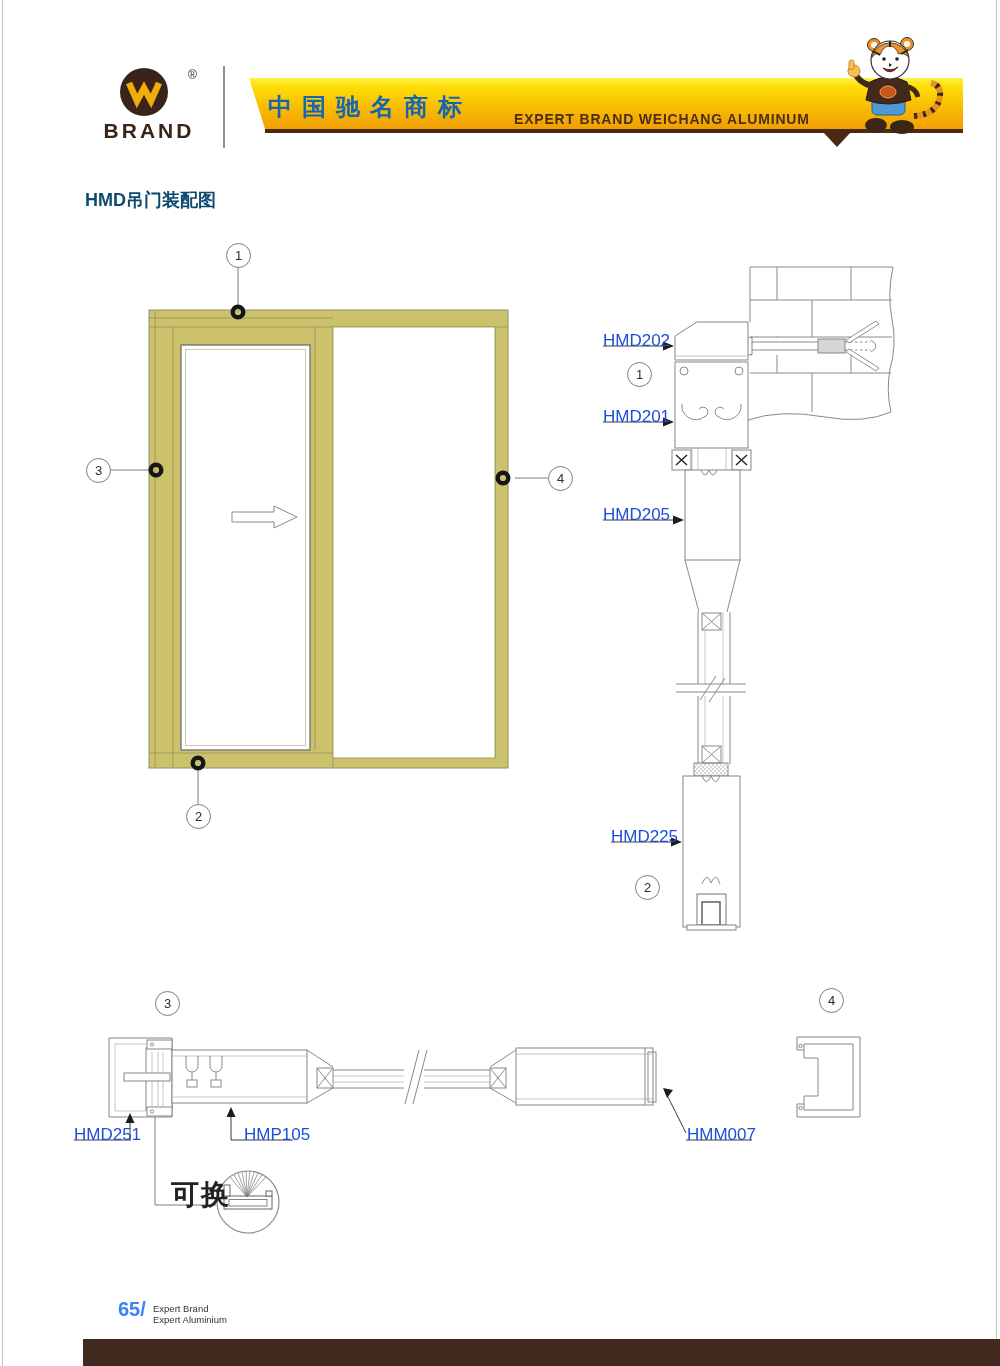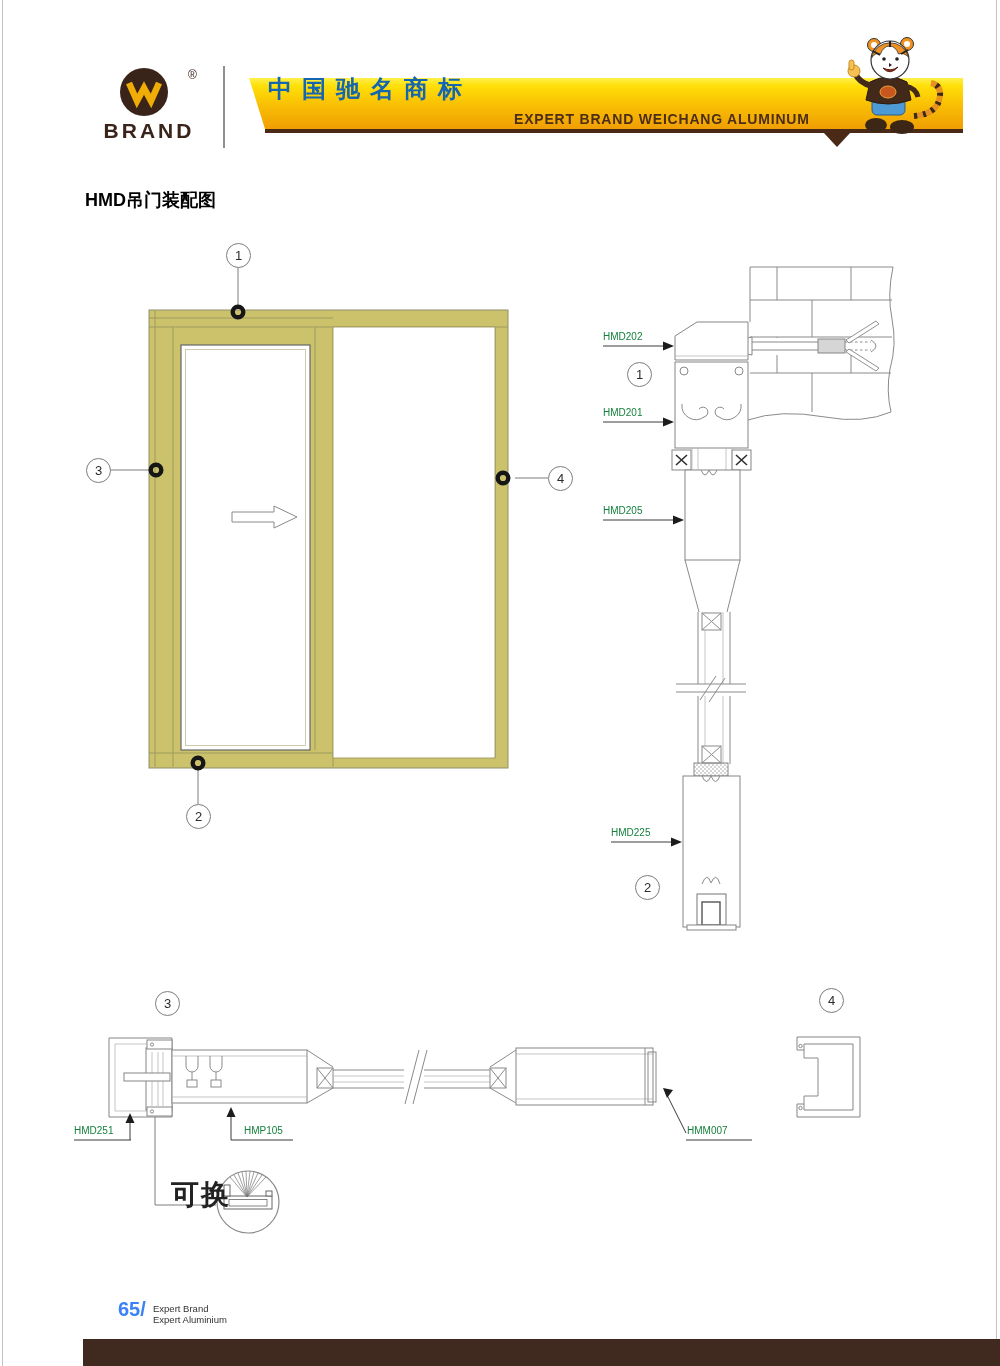--- a/index.html
+++ b/index.html
@@ -13,46 +13,46 @@
   .brand-name{position:absolute;left:78px;top:119px;width:142px;text-align:center;
               font-size:21px;font-weight:bold;letter-spacing:3px;color:#3a241a;}
   .header-divider{position:absolute;left:223px;top:66px;width:1.5px;height:82px;background:#8f8f8f;}
   .banner{position:absolute;left:249px;top:78px;width:714px;height:51px;
           background:linear-gradient(180deg,#fff04a 0%,#ffdf08 16%,#f9c004 52%,#f09e03 100%);
           clip-path:polygon(0 0,100% 0,100% 100%,16px 100%);}
   .banner-underline{position:absolute;left:265px;top:129px;width:698px;height:3.5px;background:#4a2a17;}
   .banner-notch{position:absolute;left:823px;top:132px;width:0;height:0;
                 border-left:14px solid transparent;border-right:14px solid transparent;
                 border-top:15px solid #4a2a17;}
-  .banner-cn-left{position:absolute;left:268px;top:73px;font-size:24px;font-weight:bold;
+  .banner-cn-left{position:absolute;left:268px;top:91px;font-size:24px;font-weight:bold;
                   letter-spacing:10px;color:#1566b0;white-space:nowrap;}
   .banner-cn-right{position:absolute;left:512px;top:82px;font-size:27px;font-weight:bold;
                    letter-spacing:6px;color:#432a12;white-space:nowrap;}
   .banner-cn-right .gap{display:inline-block;width:42px;}
   .banner-en{position:absolute;left:514px;top:111px;font-size:14px;font-weight:600;
              letter-spacing:0.8px;color:#4c2e15;white-space:nowrap;}
   .tiger{position:absolute;left:838px;top:36px;}
   
-  .page-title{position:absolute;left:85px;top:188px;font-size:18px;font-weight:bold;color:#000000;}
+  .page-title{position:absolute;left:85px;top:188px;font-size:18px;font-weight:bold;color:#0c4a6e;}
   
   svg.drawing{position:absolute;left:0;top:0;}
   .s   {stroke:#8a8a8a;fill:none;stroke-width:1;}
   .sw  {stroke:#8a8a8a;fill:#fff;stroke-width:1;}
   .thin{stroke:#aeaeae;fill:none;stroke-width:.7;}
   .olv {stroke:#9b9760;fill:none;stroke-width:.9;}
   .dark{stroke:#2e2e2e;fill:none;stroke-width:1.6;}
   .lead{stroke:#7c7c7c;fill:none;stroke-width:1;}
   .ring{stroke:#161616;fill:none;stroke-width:4.4;}
   .arr {fill:#1c1c1c;stroke:none;}
   .ul  {stroke:#3a3a3a;fill:none;stroke-width:1;}
   
   .callout{position:absolute;width:23px;height:23px;border:1.4px solid #7d7d7d;border-radius:50%;
            background:#fff;display:flex;align-items:center;justify-content:center;
            font-size:13px;color:#2b2b2b;}
-  .plabel{position:absolute;font-size:10px;color:#15803d;white-space:nowrap;}
+  .plabel{position:absolute;font-size:17px;color:#1d4ed8;white-space:nowrap;}
   .note-cn{position:absolute;font-size:28px;font-weight:bold;color:#222;letter-spacing:2px;}
   
   .footer-page{position:absolute;left:118px;top:1298px;font-size:20px;font-weight:bold;color:#3b82f6;}
   .footer-brand{position:absolute;left:153px;top:1303px;font-size:9.5px;line-height:11px;color:#333;}
   .footer-bar{position:absolute;left:83px;top:1339px;width:917px;height:27px;background:#40291e;}
 </style>
 </head>
 <body>
 
 <div class="page">

